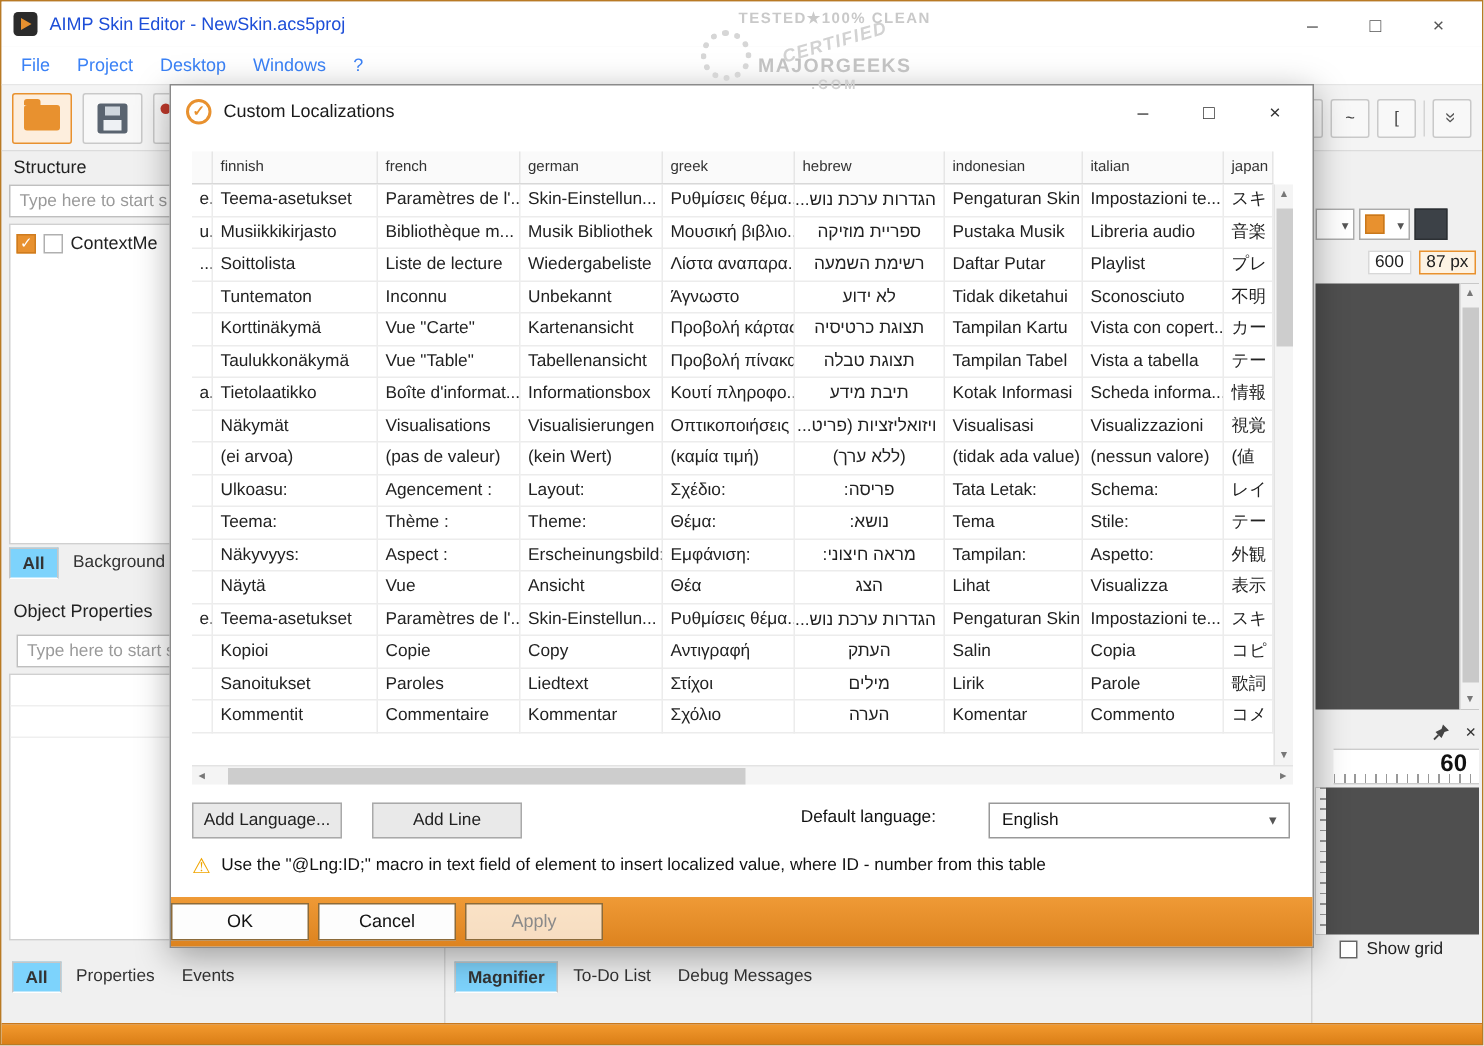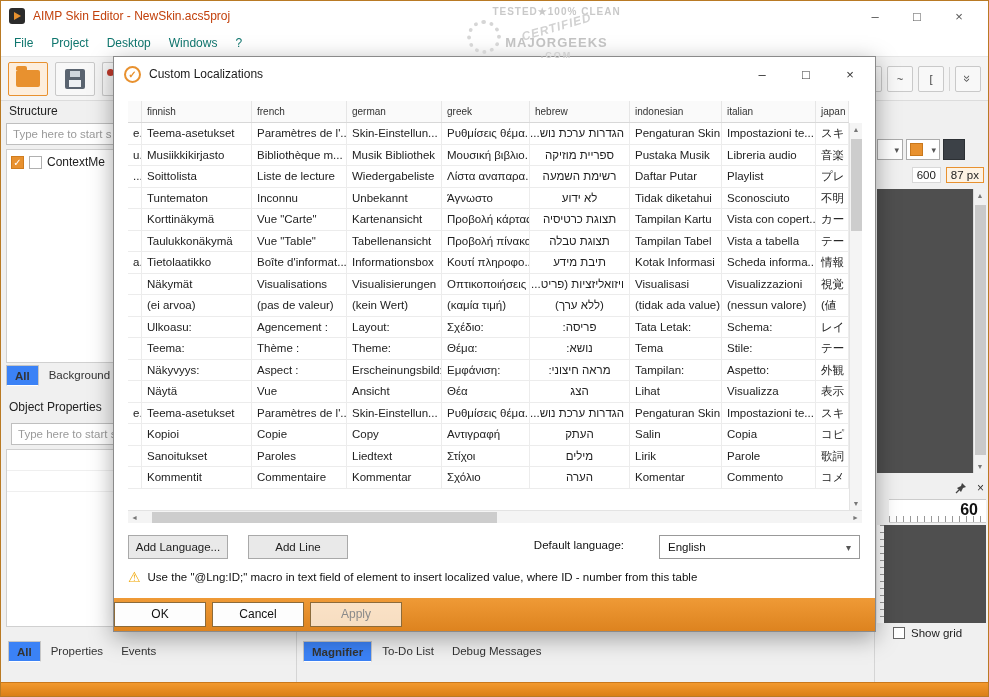--- a/index.html
+++ b/index.html
@@ -7,29 +7,29 @@
   body { font-family:"Liberation Sans", sans-serif; }
   .window { position:relative; width:989px; height:697px; background:#f0f0f0;
             border:1px solid #b97a24; overflow:hidden; font-size:12px; color:#222; }
 
   
   .titlebar { position:absolute; top:0; left:0; right:0; height:30px; background:#fff;
               display:flex; align-items:center; padding:0 8px; }
   .app-icon { width:16px; height:16px; border-radius:3px; background:#2b2b2b; position:relative; margin-right:8px; flex:none; }
   .app-icon::after { content:""; position:absolute; left:5px; top:4px; border-left:7px solid #e8912f;
                      border-top:4px solid transparent; border-bottom:4px solid transparent; }
-  .titlebar .title { color:#c2410c; }
+  .titlebar .title { color:#1d4ed8; }
   .win-controls { margin-left:auto; display:flex; }
   .wbtn { width:42px; height:30px; display:flex; align-items:center; justify-content:center;
           color:#555; font-size:13px; cursor:default; }
 
   
   .menubar { position:absolute; top:30px; left:0; right:0; height:26px; background:#fff;
              display:flex; align-items:center; padding-left:4px; border-bottom:1px solid #e6e6e6; }
-  .menu-item { padding:0 9px; line-height:25px; color:#0f766e; }
+  .menu-item { padding:0 9px; line-height:25px; color:#3b82f6; }
 
   
   .toolbar { position:absolute; top:56px; left:0; right:0; height:44px; background:#f4f4f4;
              border-bottom:1px solid #dcdcdc; display:flex; align-items:center; padding:0 7px; gap:7px; }
   .tbtn { background:#f8f8f8; border:1px solid #c9c9c9; border-radius:2px; display:flex;
           align-items:center; justify-content:center; cursor:default; }
   .tbtn.big { width:40px; height:34px; }
   .tbtn.big.active { border-color:#e8912f; background:#fdeedd; }
   .folder-icon { width:24px; height:17px; background:#e8912f; border-radius:2px; position:relative; }
   .folder-icon::before { content:""; position:absolute; top:-4px; left:0; width:11px; height:4px;
@@ -60,21 +60,21 @@
   .search-box { display:block; margin:2px 5px 0 5px; width:286px; height:22px; border:1px solid #bfbfbf;
                 background:#fff; padding:0 6px; font:11.5px "Liberation Sans", sans-serif; color:#444; }
   .search-box::placeholder { color:#9a9a9a; }
   .tree { position:absolute; top:48px; left:5px; right:5px; height:214px; background:#fff; border:1px solid #d0d0d0; }
   .tree-row { display:flex; align-items:center; gap:5px; padding:5px 4px; }
   .cb { width:13px; height:13px; border:1px solid #b0b0b0; background:#fff; flex:none;
         display:flex; align-items:center; justify-content:center; font-size:10px; }
   .cb.checked { background:#e8912f; border-color:#cf7c1f; color:#fff; }
   .struct-tabs { position:absolute; top:264px; left:5px; display:flex; gap:2px; }
   .tab { height:21px; line-height:20px; padding:0 8px; font-size:11.5px; color:#333; white-space:nowrap; }
-  .tab.active { background:#3b82f6; border:1px solid #c6c6c6; border-bottom-color:#fff; font-weight:bold; }
+  .tab.active { background:#7dd3fc; border:1px solid #c6c6c6; border-bottom-color:#fff; font-weight:bold; }
   .objprops-title { position:absolute; top:296px; left:0; right:0; }
   .search2 { position:absolute; top:320px; left:5px; }
   .prop-grid { position:absolute; top:348px; left:5px; right:5px; height:178px; background:#fff; border:1px solid #d0d0d0; }
   .prop-grid .line { height:21px; border-bottom:1px solid #efefef; }
 
   
   .tabs-bl { position:absolute; left:7px; top:640px; display:flex; gap:2px; }
   .tabs-bc { position:absolute; left:302px; top:640px; display:flex; gap:2px; }
 
   

